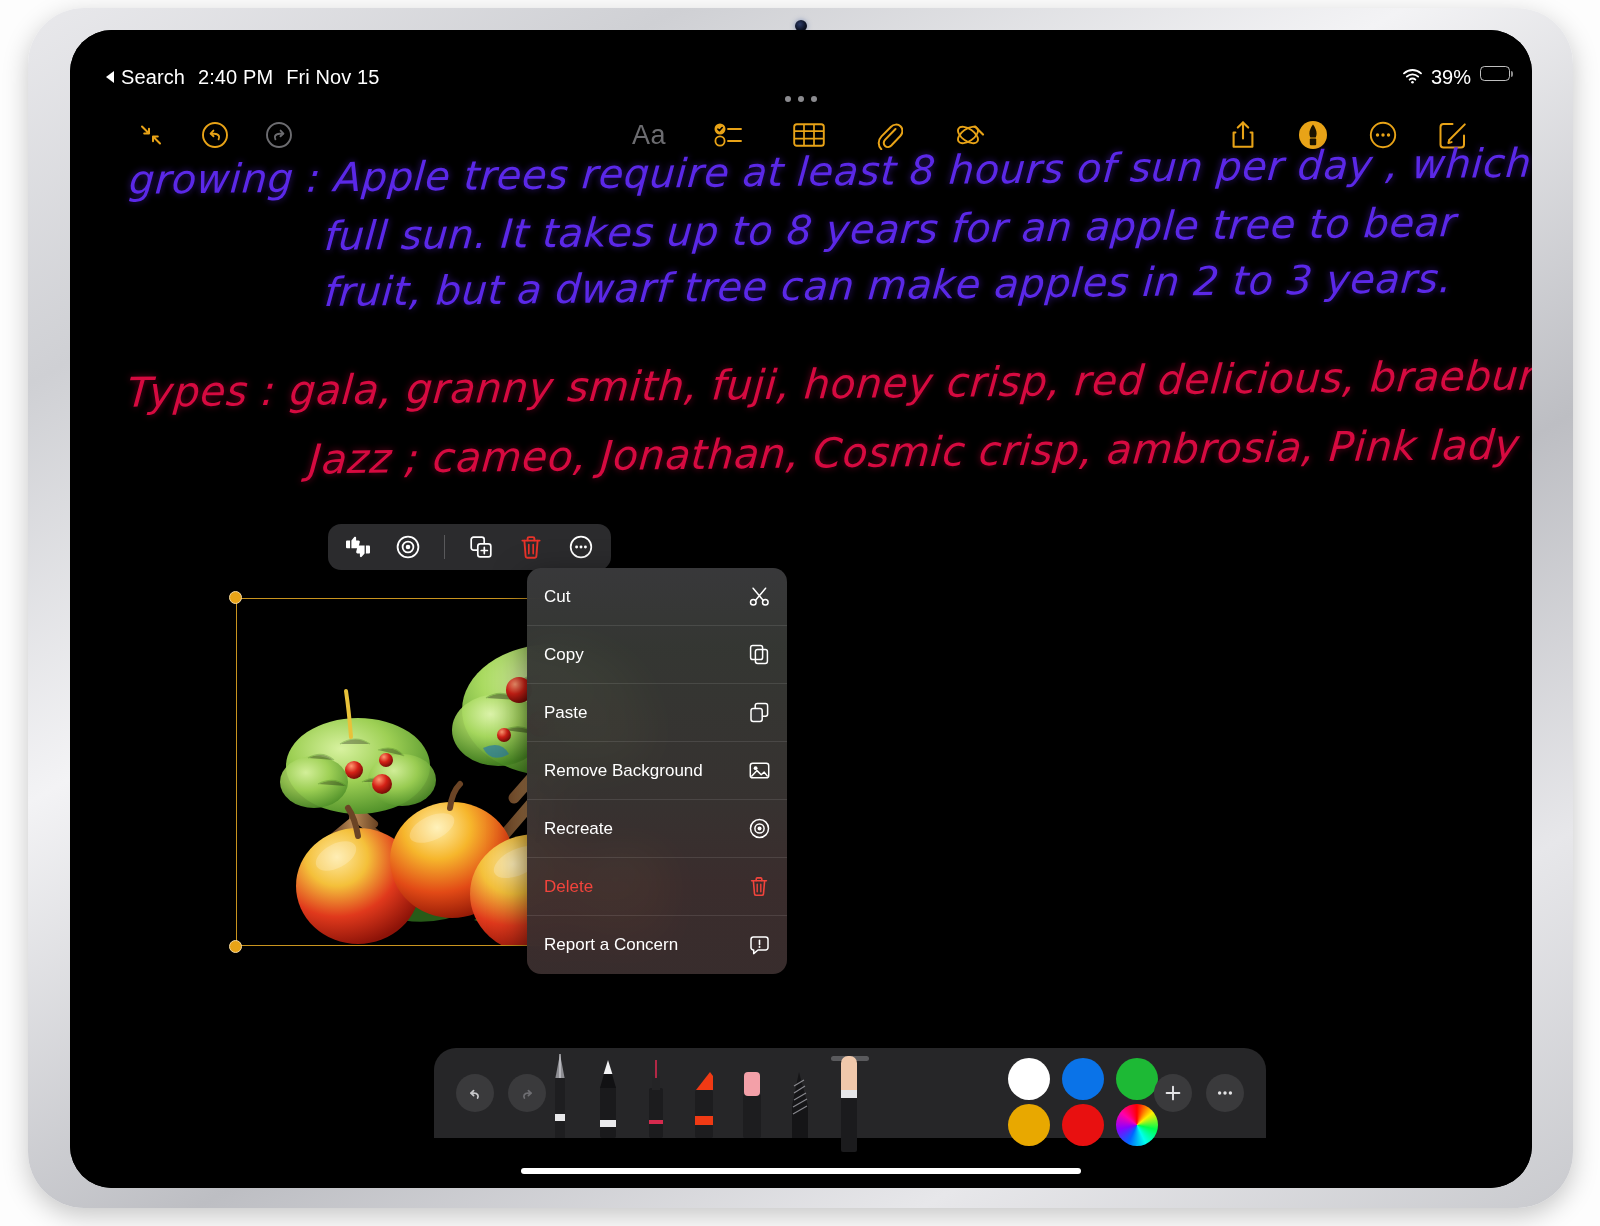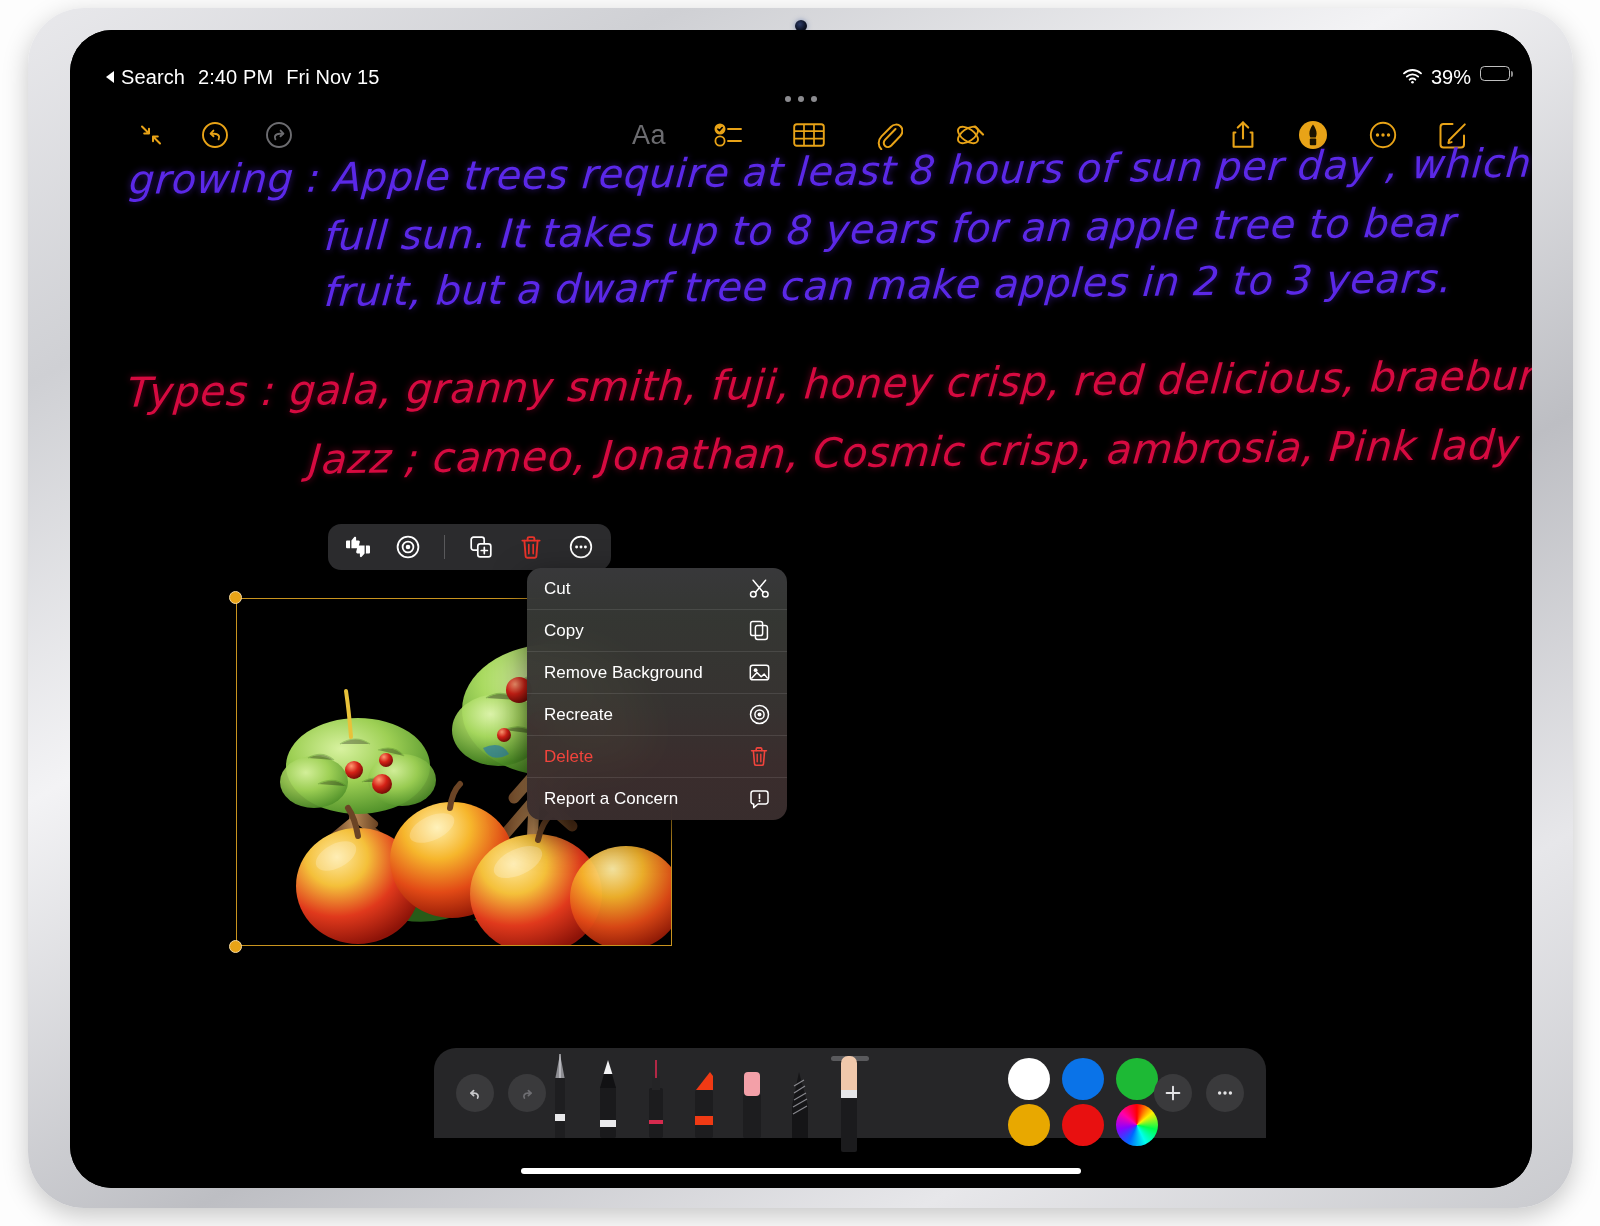--- a/index.html
+++ b/index.html
@@ -116,21 +116,21 @@
     position: absolute; left: 457px; top: 538px; width: 260px;
     border-radius: 14px; overflow: hidden;
     background: linear-gradient(to bottom,
        rgba(58,58,60,.97) 0%, rgba(54,56,52,.97) 20%,
        rgba(56,52,50,.97) 55%, rgba(60,46,46,.97) 78%, rgba(58,46,46,.97) 100%);
     backdrop-filter: blur(18px);
     box-shadow: 0 12px 34px rgba(0,0,0,.6);
     font-size: 17px;
   }
   .ctx-item {
-    height: 42px; display: flex; align-items: center; justify-content: space-between;
+    height: 58px; display: flex; align-items: center; justify-content: space-between;
     padding: 0 17px; color: #fff; border-bottom: .5px solid rgba(255,255,255,.1);
   }
   .ctx-item:last-child { border-bottom: none; }
   .ctx-item.danger, .ctx-item.danger svg { color: #F2443C; }
   .ctx-ico { width: 22px; height: 22px; display: flex; align-items: center; justify-content: center; }
 
   
   .palette {
     position: absolute; left: 364px; top: 1018px; width: 832px; height: 90px;
     background: #262628; border-radius: 22px 22px 0 0;
@@ -447,20 +447,29 @@
           <div class="ctx-item">
             <span>Copy</span>
             <span class="ctx-ico">
               <svg width="21" height="21" viewBox="0 0 21 21" fill="none">
                 <rect x="1.6" y="1.6" width="12" height="14" rx="2.2" stroke="#fff" stroke-width="1.5"></rect>
                 <rect x="6.4" y="5.4" width="12" height="14" rx="2.2" stroke="#fff" stroke-width="1.5"></rect>
               </svg>
             </span>
           </div>
           <div class="ctx-item">
+            <span>Paste</span>
+            <span class="ctx-ico">
+              <svg width="21" height="21" viewBox="0 0 21 21" fill="none">
+                <rect x="6.2" y="1.6" width="12.4" height="12.6" rx="2.2" stroke="#fff" stroke-width="1.5"></rect>
+                <rect x="2" y="6.6" width="11.2" height="12.8" rx="2.2" stroke="#fff" stroke-width="1.5" fill="#3a3a3c"></rect>
+              </svg>
+            </span>
+          </div>
+          <div class="ctx-item">
             <span>Remove Background</span>
             <span class="ctx-ico">
               <svg width="21" height="19" viewBox="0 0 21 19" fill="none">
                 <rect x="1.3" y="2.2" width="18.4" height="14.6" rx="2.4" stroke="#fff" stroke-width="1.5"></rect>
                 <circle cx="6.6" cy="7.2" r="1.9" fill="#fff"></circle>
                 <path d="M2.4 15.4 8 9.6l4.2 4.2 3-2.7 3.4 4.3" stroke="#fff" stroke-width="1.5" stroke-linejoin="round" fill="none"></path>
               </svg>
             </span>
           </div>
           <div class="ctx-item">

